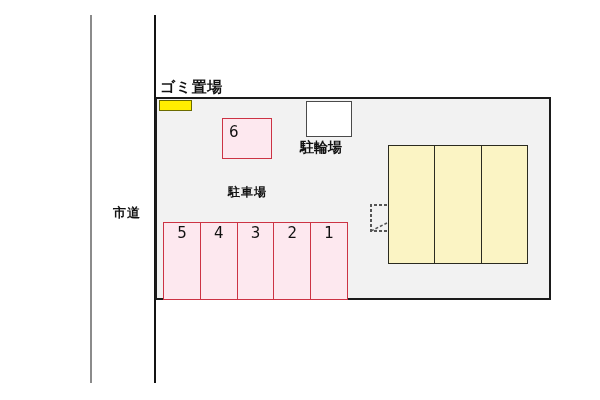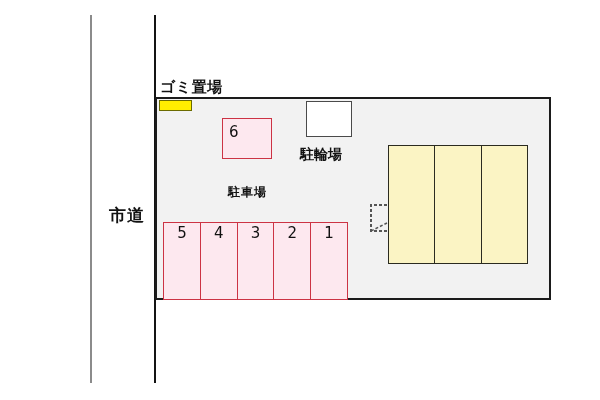--- a/index.html
+++ b/index.html
@@ -32,21 +32,21 @@
     width: 2px;
     height: 368px;
     background: #141414;
   }
   .road-label {
     position: absolute;
     left: 103px;
     top: 204px;
     width: 48px;
     text-align: center;
-    font-size: 17px;
+    font-size: 13px;
     font-weight: bold;
     color: #111111;
     letter-spacing: 1px;
     white-space: nowrap;
   }
 
   
   .site {
     position: absolute;
     left: 155px;
@@ -107,21 +107,21 @@
     top: 101px;
     width: 46px;
     height: 36px;
     background: #ffffff;
     border: 1px solid #4a4a4a;
     box-sizing: border-box;
   }
   .bike-label {
     position: absolute;
     left: 300px;
-    top: 146px;
+    top: 139px;
     font-size: 14px;
     font-weight: bold;
     color: #111111;
     letter-spacing: 0px;
     white-space: nowrap;
   }
 
   
   .parking-label {
     position: absolute;

